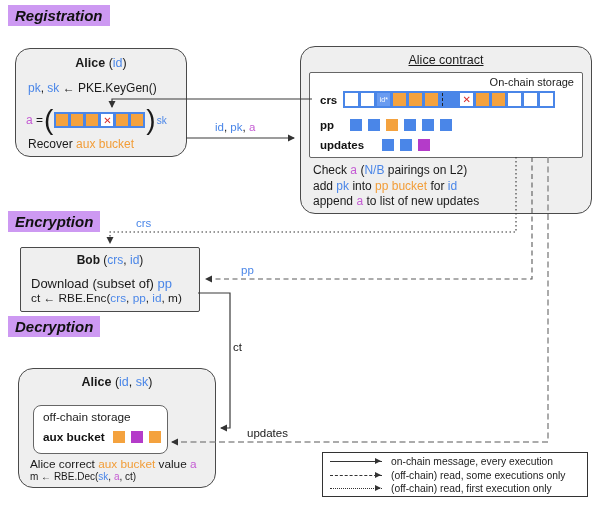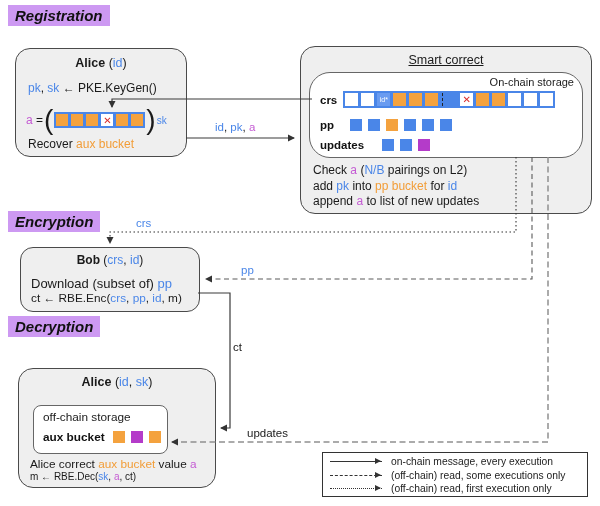--- a/index.html
+++ b/index.html
@@ -1,21 +1,21 @@
 <!DOCTYPE html>
 <html><head>
 <meta charset="utf-8">
 <style>
   html,body{margin:0;padding:0;background:#fff;}
   .canvas{position:relative;width:600px;height:506px;background:#fff;overflow:hidden;
           font-family:"Liberation Sans","DejaVu Sans",sans-serif;color:#1a1a1a;font-size:12px;}
   .sec-title{position:absolute;font-size:15px;font-weight:700;font-style:italic;
              background:#cd99f2;padding:2px 7px;color:#111;}
   .rbox{position:absolute;background:#efefef;border:1.4px solid #4a4a4a;border-radius:15px;}
-  .wbox{position:absolute;background:#fff;border:1.2px solid #666;border-radius:21px;}
+  .wbox{position:absolute;background:#fff;border:1.2px solid #666;border-radius:2px;}
   .box-title{text-align:center;margin-top:7px;font-size:12.5px;}
   .abs{position:absolute;white-space:nowrap;}
   .c-b{color:#4a86e8;} .c-o{color:#f29d38;} .c-m{color:#c45bd3;}
   .c-u{text-decoration:underline;} .c-bu{font-weight:700;}
   .bar{display:inline-flex;align-items:center;background:#4a86e8;padding:2px;gap:3px;overflow:visible;}
   .bar .cell{width:12px;height:12px;flex:0 0 auto;}
   .bar.sc .cell{width:13px;height:13px;}
   .cell{display:inline-block;}
   .cell.white{background:#ffffff;}
   .cell.orange{background:#f4a23e;}
@@ -62,21 +62,21 @@
           <span class="cell orange"></span>
           <span class="cell orange"></span>
         </span>
       <span class="paren">)</span>
       <span class="supsk c-b">sk</span>
     </div>
     <div class="abs" style="left:12px;top:88px;"><span>Recover </span><span class="c-o">aux bucket</span></div>
   </div>
 
   <div class="rbox" style="left:300px;top:46px;width:290px;height:166px;">
-    <div class="box-title" style="margin-top:6px;"><span class="c-u">Smart correct</span></div>
+    <div class="box-title" style="margin-top:6px;"><span class="c-u">Alice contract</span></div>
     <div class="wbox" style="left:8px;top:25px;width:272px;height:84px;">
       <div class="abs" style="right:8px;top:3px;font-size:11px;">On-chain storage</div>
       <div class="abs" style="left:10px;top:18px;display:flex;align-items:center;gap:6px;">
         <span class="row-label">crs</span>
         <span class="bar sc">
             <span class="cell white"></span>
             <span class="cell white"></span>
             <span class="cell idstar">id*</span>
             <span class="cell orange"></span>
             <span class="cell orange"></span>
@@ -110,21 +110,21 @@
           </span>
       </div>
     </div>
     <div class="abs" style="left:12px;top:116px;line-height:15.5px;">
       <div><span>Check </span><span class="c-m">a</span><span> (</span><span class="c-b">N/B</span><span> pairings on L2)</span></div>
       <div><span>add </span><span class="c-b">pk</span><span> into </span><span class="c-o">pp bucket</span><span> for </span><span class="c-b">id</span></div>
       <div><span>append </span><span class="c-m">a</span><span> to list of new updates</span></div>
     </div>
   </div>
 
-  <div class="rbox" style="left:20px;top:247px;width:178px;height:63px;border-radius:13px;">
+  <div class="rbox" style="left:20px;top:247px;width:178px;height:63px;border-radius:2px;">
     <div class="box-title" style="margin-top:5px;font-size:12px;"><span class="c-bu">Bob</span><span> (</span><span class="c-b">crs</span><span>, </span><span class="c-b">id</span><span>)</span></div>
     <div class="abs" style="left:10px;top:28px;font-size:13px;"><span>Download (subset of) </span><span class="c-b">pp</span></div>
     <div class="abs" style="left:10px;top:43px;font-size:11.8px;"><span>ct ← RBE.Enc(</span><span class="c-b">crs</span><span>, </span><span class="c-b">pp</span><span>, </span><span class="c-b">id</span><span>, m)</span></div>
   </div>
 
   <div class="rbox" style="left:18px;top:368px;width:196px;height:118px;">
     <div class="box-title" style="margin-top:6px;"><span class="c-bu">Alice</span><span> (</span><span class="c-b">id</span><span>, </span><span class="c-b">sk</span><span>)</span></div>
     <div class="wbox" style="left:14px;top:36px;width:133px;height:47px;border-radius:8px;">
       <div class="abs" style="left:9px;top:4px;font-size:11.8px;">off-chain storage</div>
       <div class="abs" style="left:9px;top:24px;display:flex;align-items:center;">

